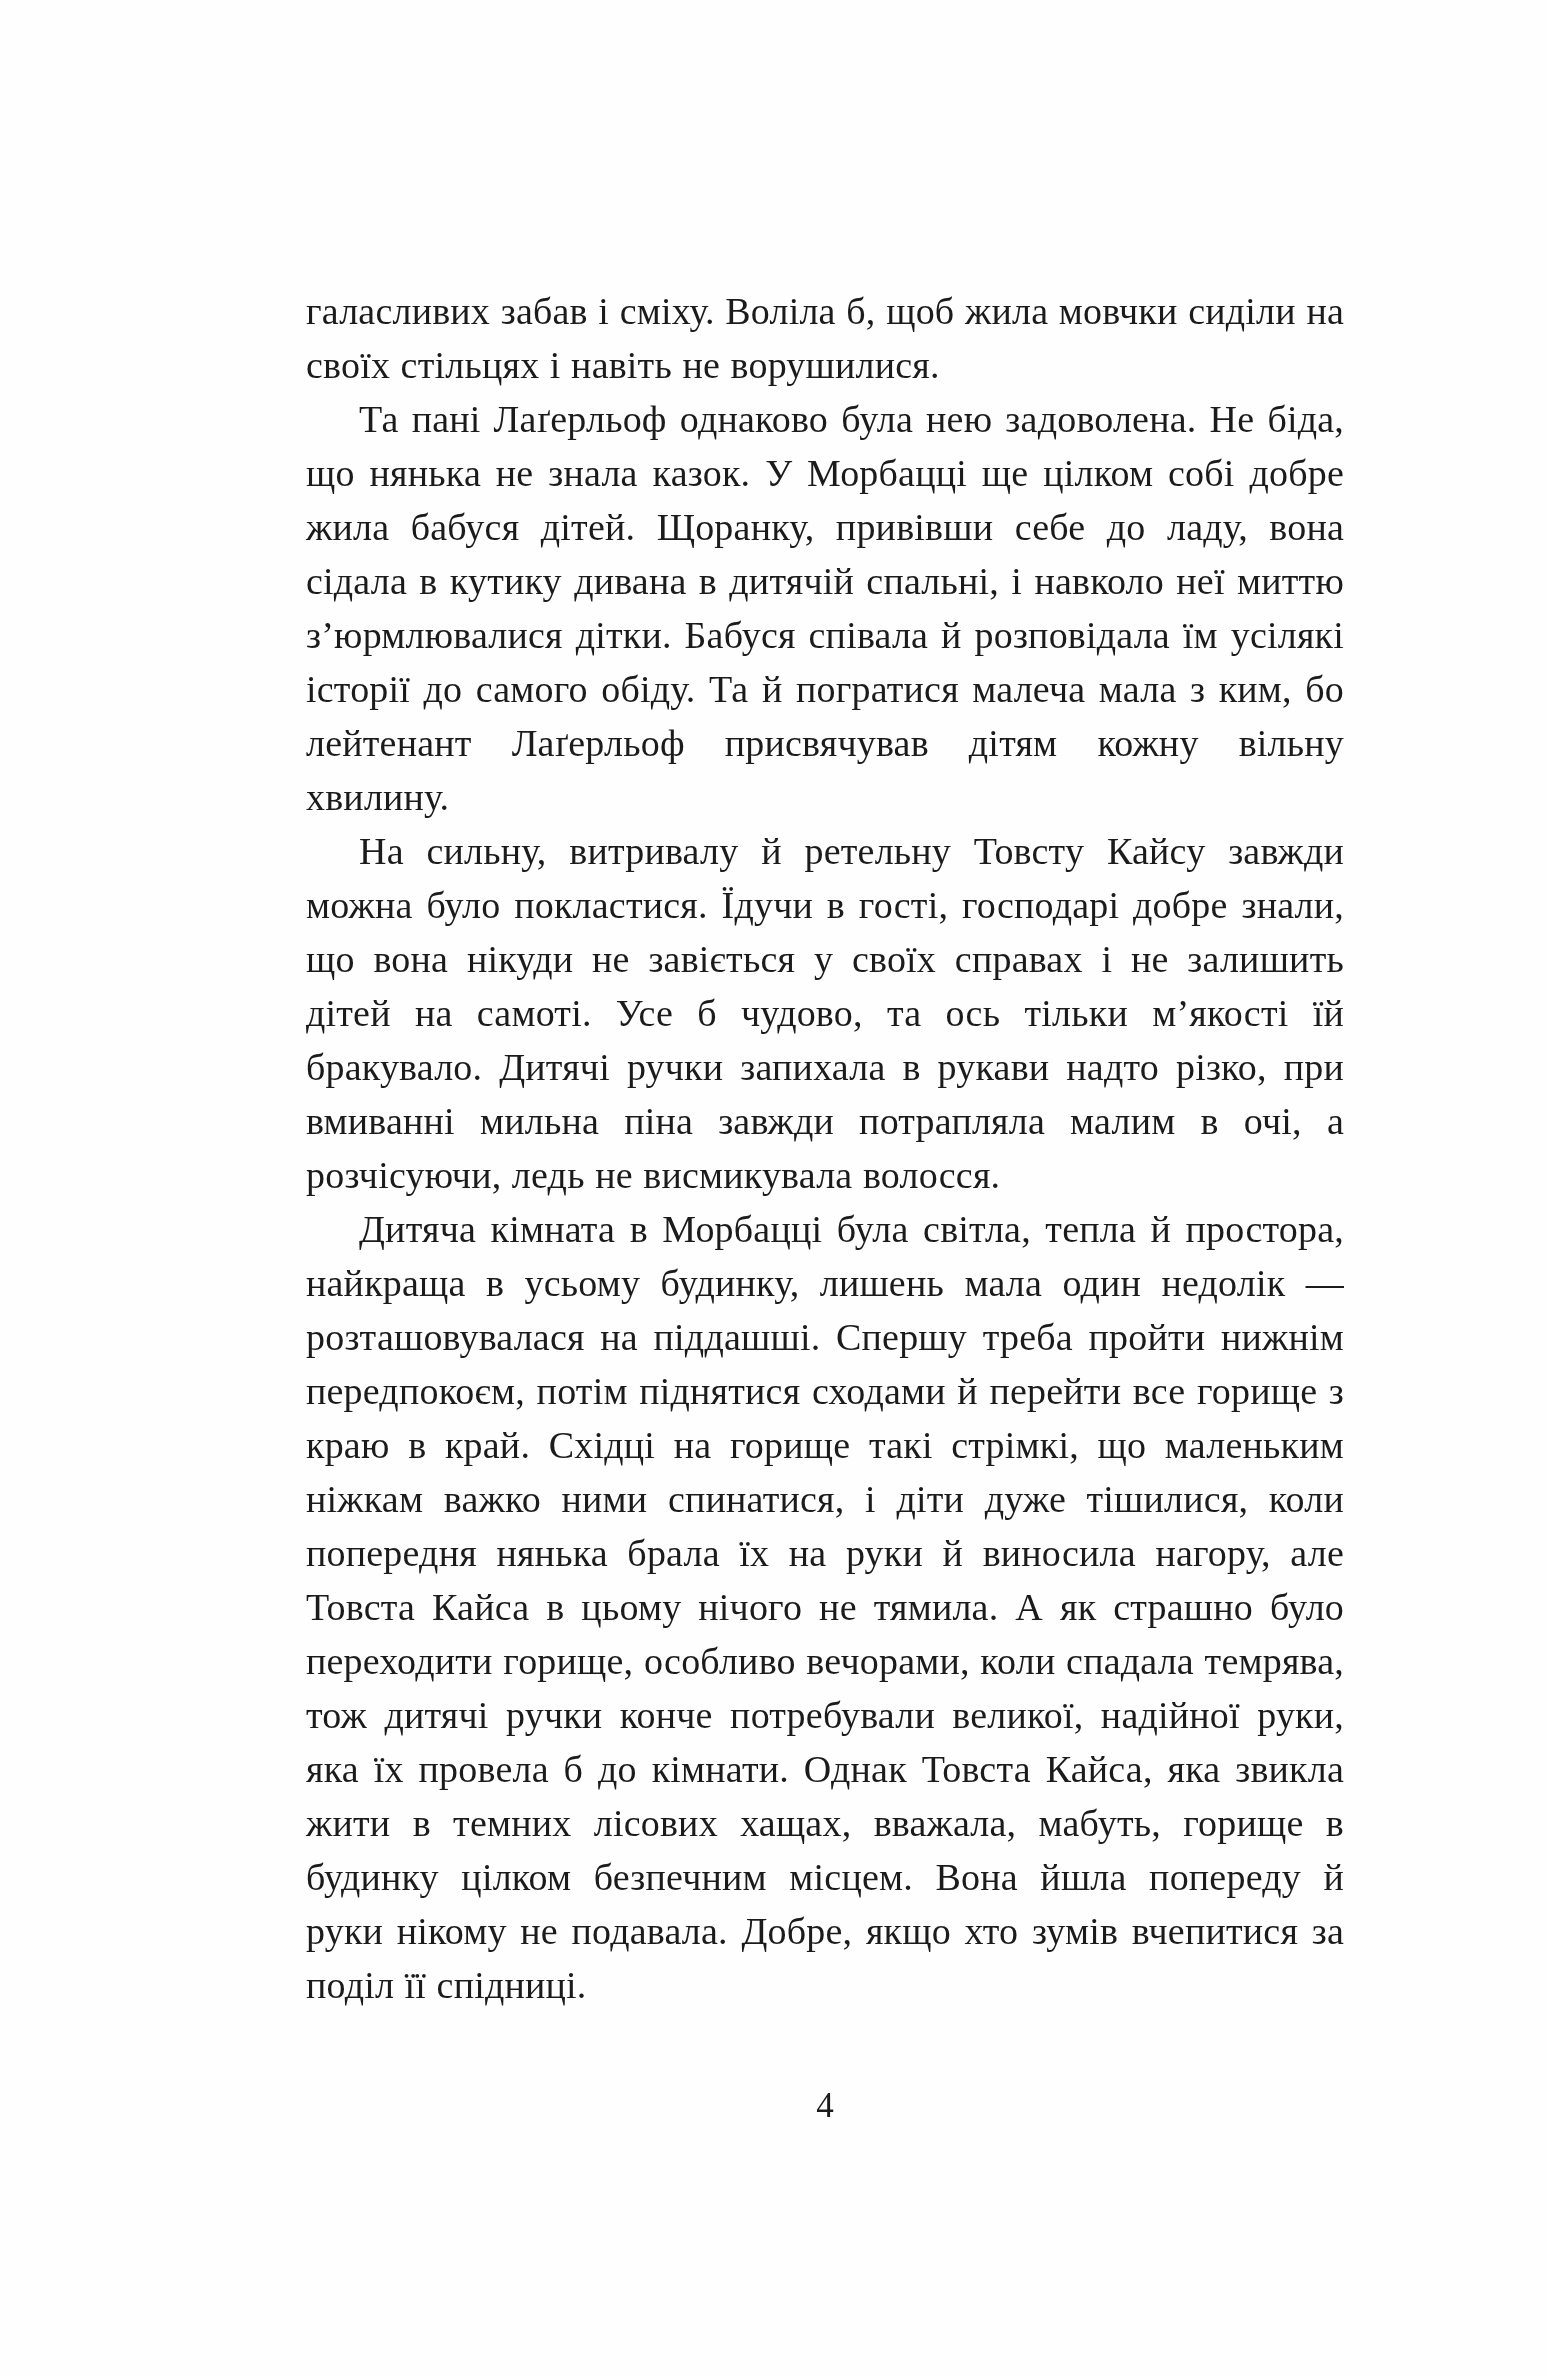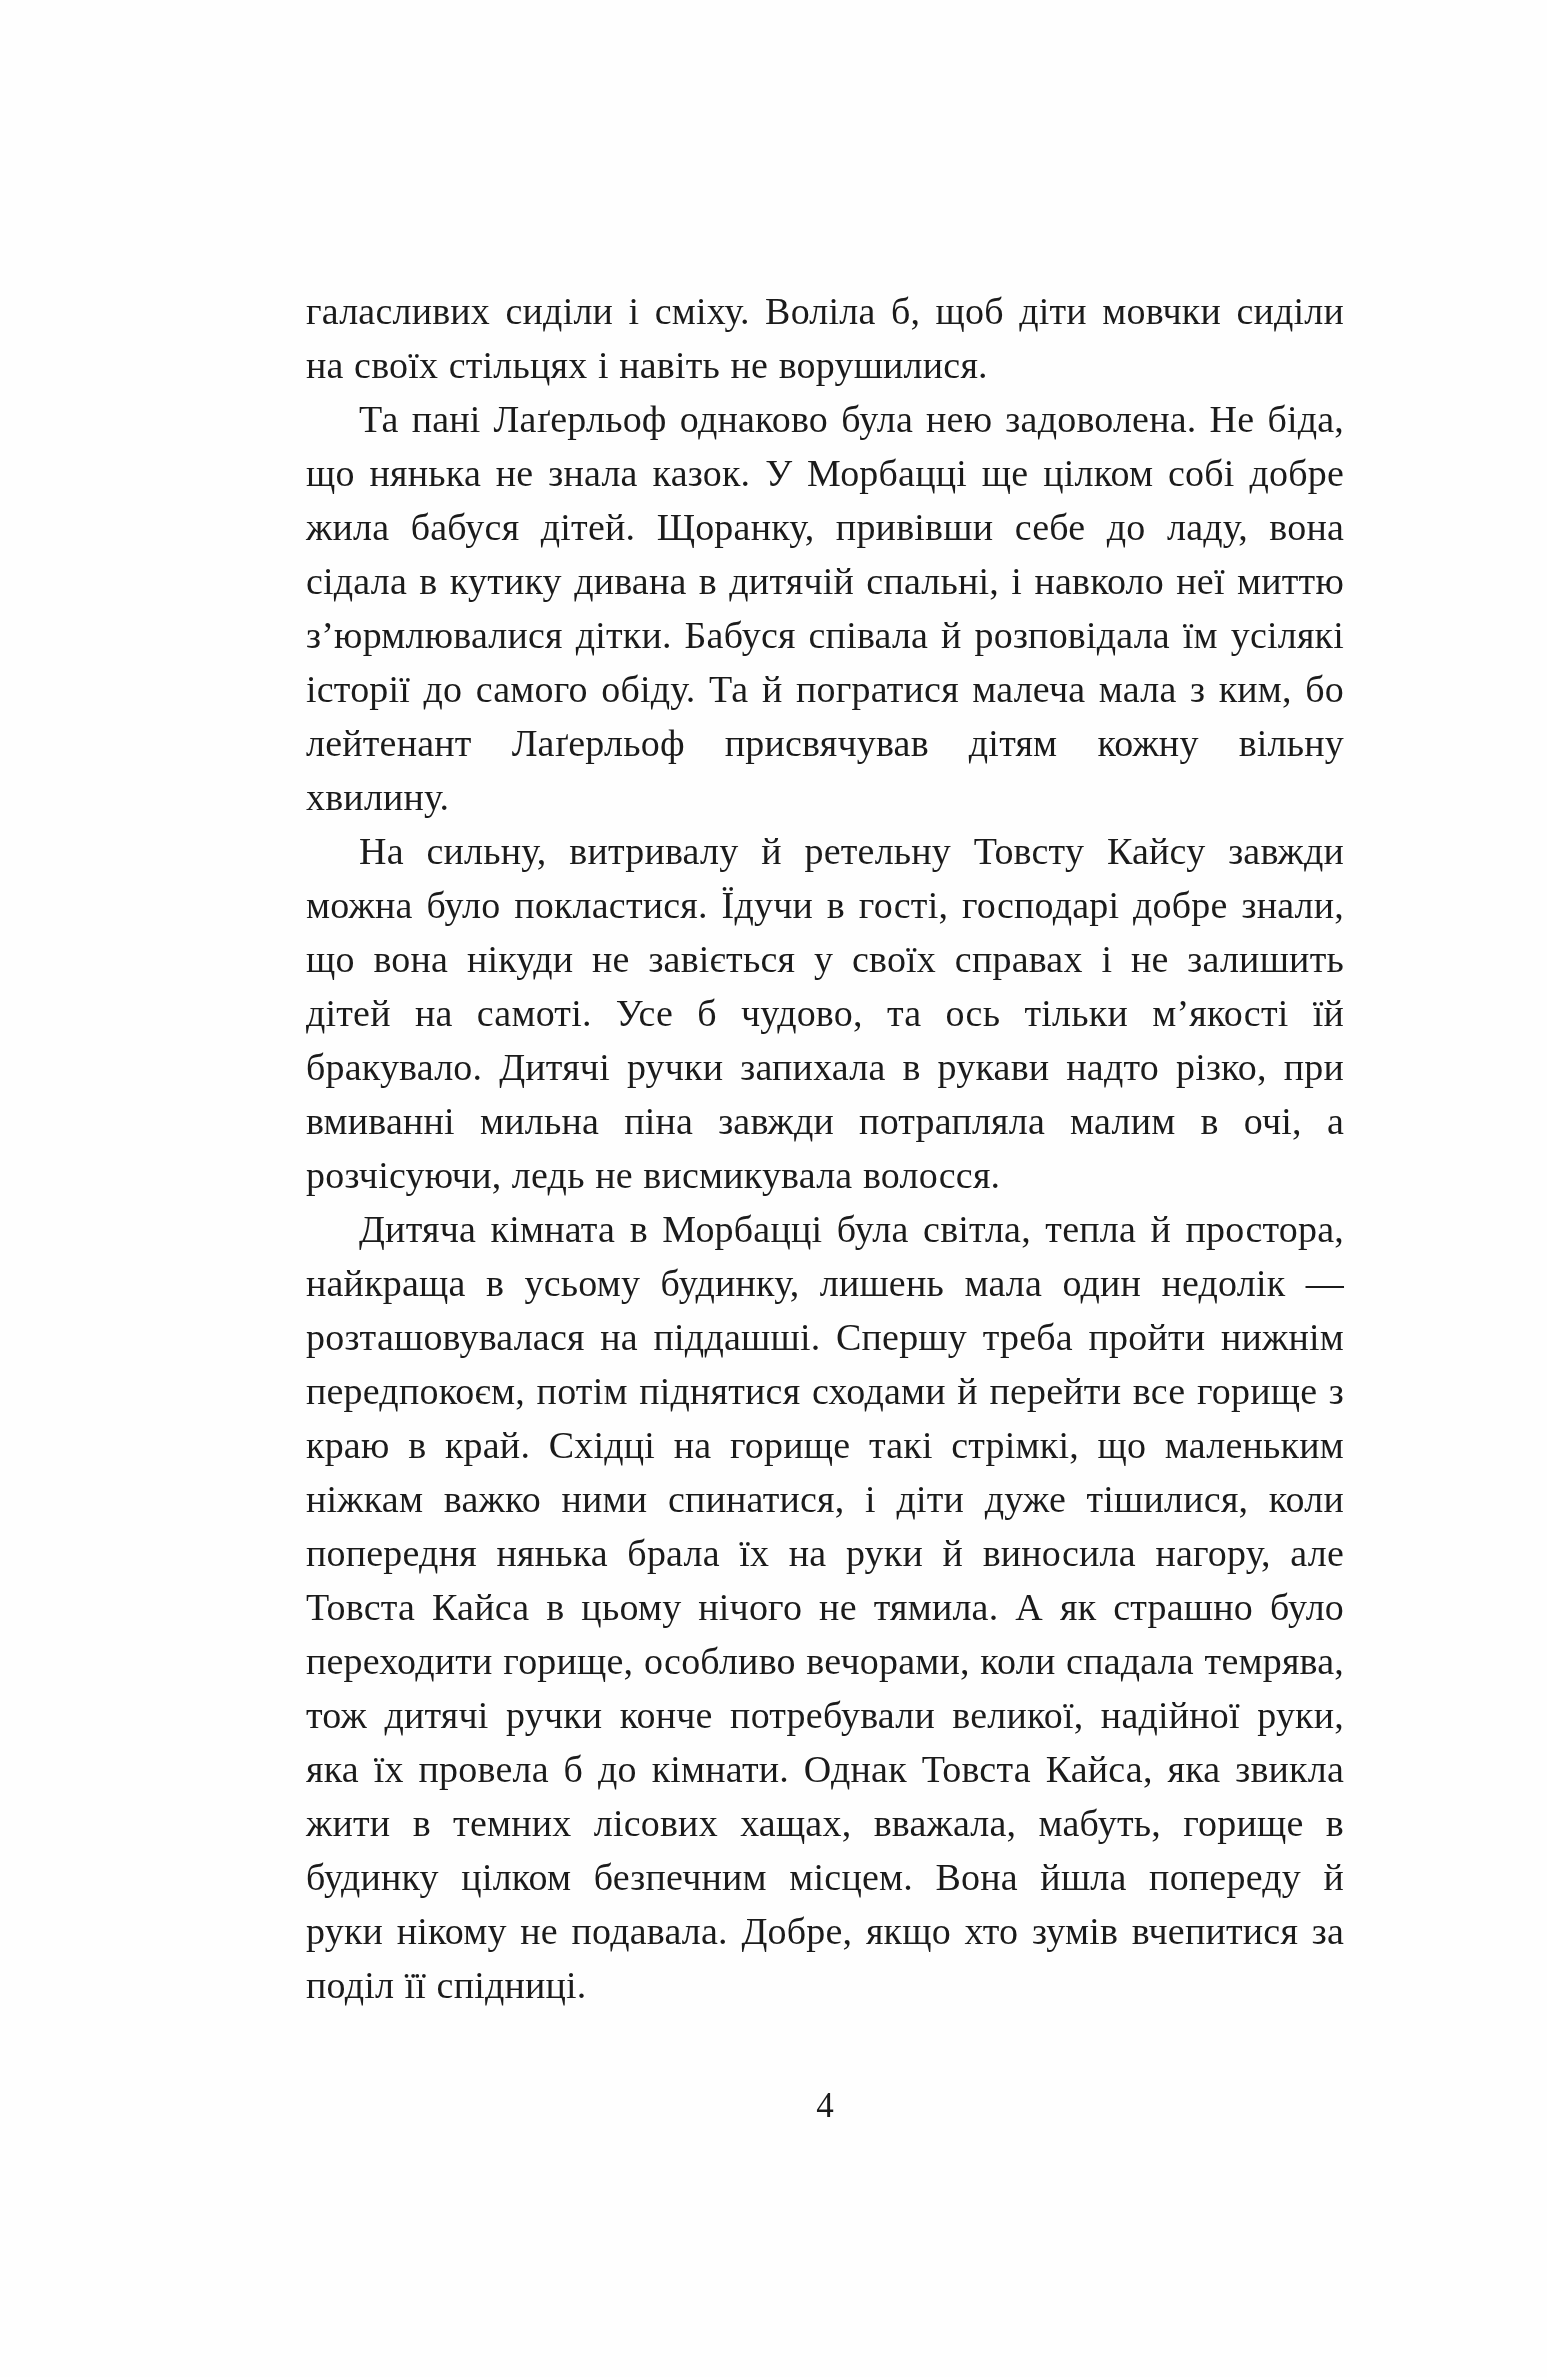--- a/index.html
+++ b/index.html
@@ -51,21 +51,21 @@
       line-height: 48px;
       color: #1b1b1b;
     }
   </style>
 </head>
 <body>
 
 <div class="book-page">
 
   <div class="text-block">
-    <p class="no-indent">галасливих сиділи і сміху. Воліла б, щоб діти мовчки сиділи на своїх стільцях і навіть не ворушилися.</p>
+    <p class="no-indent">галасливих забав і сміху. Воліла б, щоб жила мовчки сиділи на своїх стільцях і навіть не ворушилися.</p>
     <p>Та пані Лаґерльоф однаково була нею задоволена. Не біда, що нянька не знала казок. У Морбацці ще цілком собі добре жила бабуся дітей. Щоранку, привівши себе до ладу, вона сідала в кутику дивана в дитячій спальні, і навколо неї миттю з’юрмлювалися дітки. Бабуся співала й розповідала їм усілякі історії до самого обіду. Та й погратися малеча мала з ким, бо лейтенант Лаґерльоф присвячував дітям кожну вільну хвилину.</p>
     <p>На сильну, витривалу й ретельну Товсту Кайсу завжди можна було покластися. Їдучи в гості, господарі добре знали, що вона нікуди не завіється у своїх справах і не залишить дітей на самоті. Усе б чудово, та ось тільки м’якості їй бракувало. Дитячі ручки запихала в рукави надто різко, при вмиванні мильна піна завжди потрапляла малим в очі, а розчісуючи, ледь не висмикувала волосся.</p>
     <p>Дитяча кімната в Морбацці була світла, тепла й простора, найкраща в усьому будинку, лишень мала один недолік — розташовувалася на піддашші. Спершу треба пройти нижнім передпокоєм, потім піднятися сходами й перейти все горище з краю в край. Східці на горище такі стрімкі, що маленьким ніжкам важко ними спинатися, і діти дуже тішилися, коли попередня нянька брала їх на руки й виносила нагору, але Товста Кайса в цьому нічого не тямила. А як страшно було переходити горище, особливо вечорами, коли спадала темрява, тож дитячі ручки конче потребували великої, надійної руки, яка їх провела б до кімнати. Однак Товста Кайса, яка звикла жити в темних лісових хащах, вважала, мабуть, горище в будинку цілком безпечним місцем. Вона йшла попереду й руки нікому не подавала. Добре, якщо хто зумів вчепитися за поділ її спідниці.</p>
   </div>
 
   <div class="page-number">4</div>
 
 </div>
 
 

